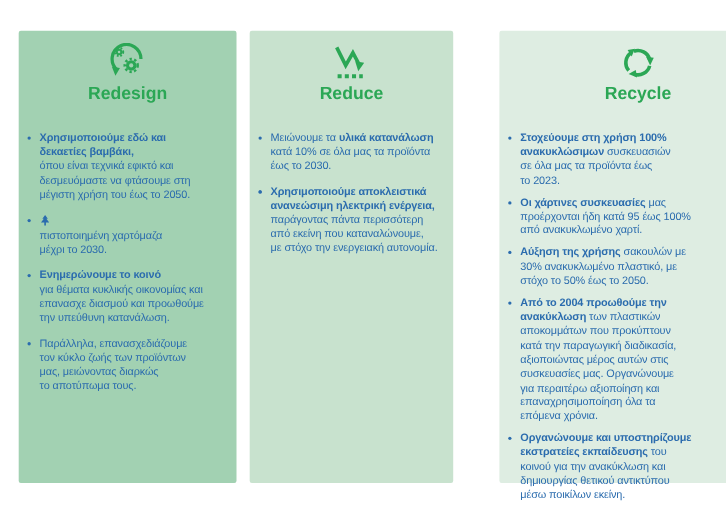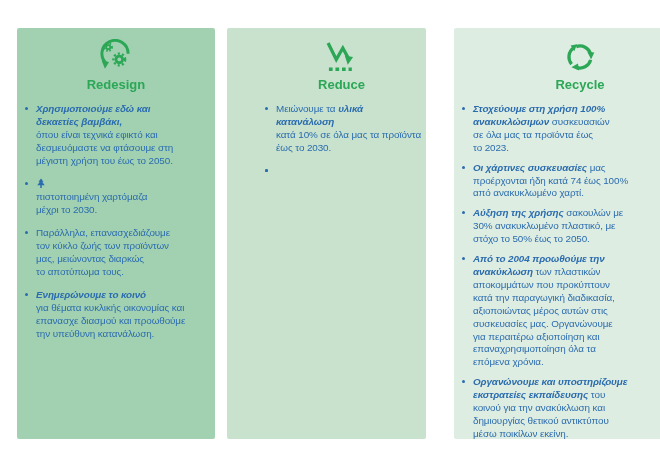--- a/index.html
+++ b/index.html
@@ -7,31 +7,31 @@
     --blue:#2B6CAE;
     --p1:#A2D1B2;
     --p2:#C8E2CE;
     --p3:#DEEDE2;
   }
   html,body{margin:0;padding:0;background:#fff;}
   body{font-family:"Liberation Sans", sans-serif;}
   .canvas{position:relative;width:660px;height:467px;background:#fff;overflow:hidden;}
   .panel{position:absolute;top:28px;height:411px;border-radius:2px;box-sizing:border-box;}
   #p1{left:17px;width:198px;background:var(--p1);}
-  #p2{left:227px;width:199px;background:var(--p2);padding-left:30px;}
+  #p2{left:227px;width:185px;background:var(--p2);}
   #p3{left:454px;width:252px;background:var(--p3);}
   .icon-wrap{margin:11px auto 2px;width:40px;height:36px;display:flex;align-items:center;justify-content:center;color:var(--green);}
   .icon-wrap svg{width:36px;height:36px;display:block;}
-  .panel-title{margin:0 0 11px;text-align:center;color:var(--green);font-size:13px;font-weight:bold;letter-spacing:0;}
+  .panel-title{margin:0 0 25px;text-align:center;color:var(--green);font-size:16px;font-weight:bold;letter-spacing:0;}
   .bullets{padding:0;}
   .bullet{position:relative;padding:0 3px 0 19px;margin-bottom:10px;color:var(--blue);font-size:9.9px;line-height:12.9px;letter-spacing:-0.1px;}
   #p3 .bullet{margin-bottom:7px;}
   .dot{position:absolute;left:8px;top:4px;width:3px;height:3px;border-radius:1.5px;background:var(--blue);}
   .bt{margin:0;white-space:pre-line;}
-  .b{font-weight:bold;font-style:italic;}
+  .b{font-weight:bold;}
   .tree-ic{display:inline-block;color:var(--blue);}
   .tree-ic svg{width:10px;height:11px;vertical-align:-1px;}
 </style>
 </head>
 <body>
 
 <div class="canvas">
 
   <section class="panel" id="p1">
     <div class="icon-wrap">
@@ -59,31 +59,31 @@
       <div class="bullet">
         <span class="dot"></span>
         <p class="bt"><span></span><span class="tree-ic"><svg viewBox="0 0 12 13" aria-hidden="true">
                 <path d="M6 0.5 L9 4.5 H7.4 L10.5 8.5 H6.9 V12 H5.1 V8.5 H1.5 L4.6 4.5 H3 Z" fill="currentColor"></path>
               </svg></span><span>
 πιστοποιημένη χαρτόμαζα
 μέχρι το 2030.</span></p>
       </div>
       <div class="bullet">
         <span class="dot"></span>
+        <p class="bt"><span></span><span class="b">Ενημερώνουμε το κοινό</span><span>
+για θέματα κυκλικής οικονομίας και
+επανασχε διασμού και προωθούμε
+την υπεύθυνη κατανάλωση.</span></p>
+      </div>
+      <div class="bullet">
+        <span class="dot"></span>
         <p class="bt"><span>Παράλληλα, επανασχεδιάζουμε
 τον κύκλο ζωής των προϊόντων
 μας, μειώνοντας διαρκώς
 το αποτύπωμα τους.</span><span class="b"></span><span></span></p>
-      </div>
-      <div class="bullet">
-        <span class="dot"></span>
-        <p class="bt"><span></span><span class="b">Ενημερώνουμε το κοινό</span><span>
-για θέματα κυκλικής οικονομίας και
-επανασχε διασμού και προωθούμε
-την υπεύθυνη κατανάλωση.</span></p>
       </div>
     </div>
   </section>
 
   <section class="panel" id="p2">
     <div class="icon-wrap">
       <svg viewBox="0 0 44 44" aria-hidden="true">
         <polyline points="5,5 15,25 23,11 30,24" fill="none" stroke="currentColor" stroke-width="4"></polyline>
         <polygon points="25.5,20.5 35.5,22 29,31.5" fill="currentColor"></polygon>
         <line x1="6" y1="37" x2="34" y2="37" stroke="currentColor" stroke-width="4.5" stroke-dasharray="4.5 3.5"></line>
@@ -95,20 +95,25 @@
         <span class="dot"></span>
         <p class="bt"><span>Μειώνουμε τα </span><span class="b">υλικά κατανάλωση</span><span>
 κατά 10% σε όλα μας τα προϊόντα
 έως το 2030.</span></p>
       </div>
       <div class="bullet">
         <span class="dot"></span>
       </div>
       <div class="bullet">
         <span class="dot"></span>
+        <p class="bt"><span></span><span class="b">Χρησιμοποιούμε αποκλειστικά
+ανανεώσιμη ηλεκτρική ενέργεια,</span><span>
+παράγοντας πάντα περισσότερη
+από εκείνη που καταναλώνουμε,
+με στόχο την ενεργειακή αυτονομία.</span></p>
       </div>
     </div>
   </section>
 
   <section class="panel" id="p3">
     <div class="icon-wrap">
       <svg viewBox="0 0 44 44" aria-hidden="true">
         <path d="M17.4 9.3 A13.5 13.5 0 0 1 35 18.5" fill="none" stroke="currentColor" stroke-width="4"></path>
         <polygon points="31,15.5 39.5,16.5 35.5,25" fill="currentColor"></polygon>
         <path d="M35 25.5 A13.5 13.5 0 0 1 17.4 34.7" fill="none" stroke="currentColor" stroke-width="4"></path>
@@ -122,21 +127,21 @@
       <div class="bullet">
         <span class="dot"></span>
         <p class="bt"><span></span><span class="b">Στοχεύουμε στη χρήση 100%
 ανακυκλώσιμων</span><span> συσκευασιών
 σε όλα μας τα προϊόντα έως
 το 2023.</span></p>
       </div>
       <div class="bullet">
         <span class="dot"></span>
         <p class="bt"><span></span><span class="b">Οι χάρτινες συσκευασίες</span><span> μας
-προέρχονται ήδη κατά 74 έως 100%
+προέρχονται ήδη κατά 95 έως 100%
 από ανακυκλωμένο χαρτί.</span></p>
       </div>
       <div class="bullet">
         <span class="dot"></span>
         <p class="bt"><span></span><span class="b">Αύξηση της χρήσης</span><span> σακουλών με
 30% ανακυκλωμένο πλαστικό, με
 στόχο το 50% έως το 2050.</span></p>
       </div>
       <div class="bullet">
         <span class="dot"></span>

